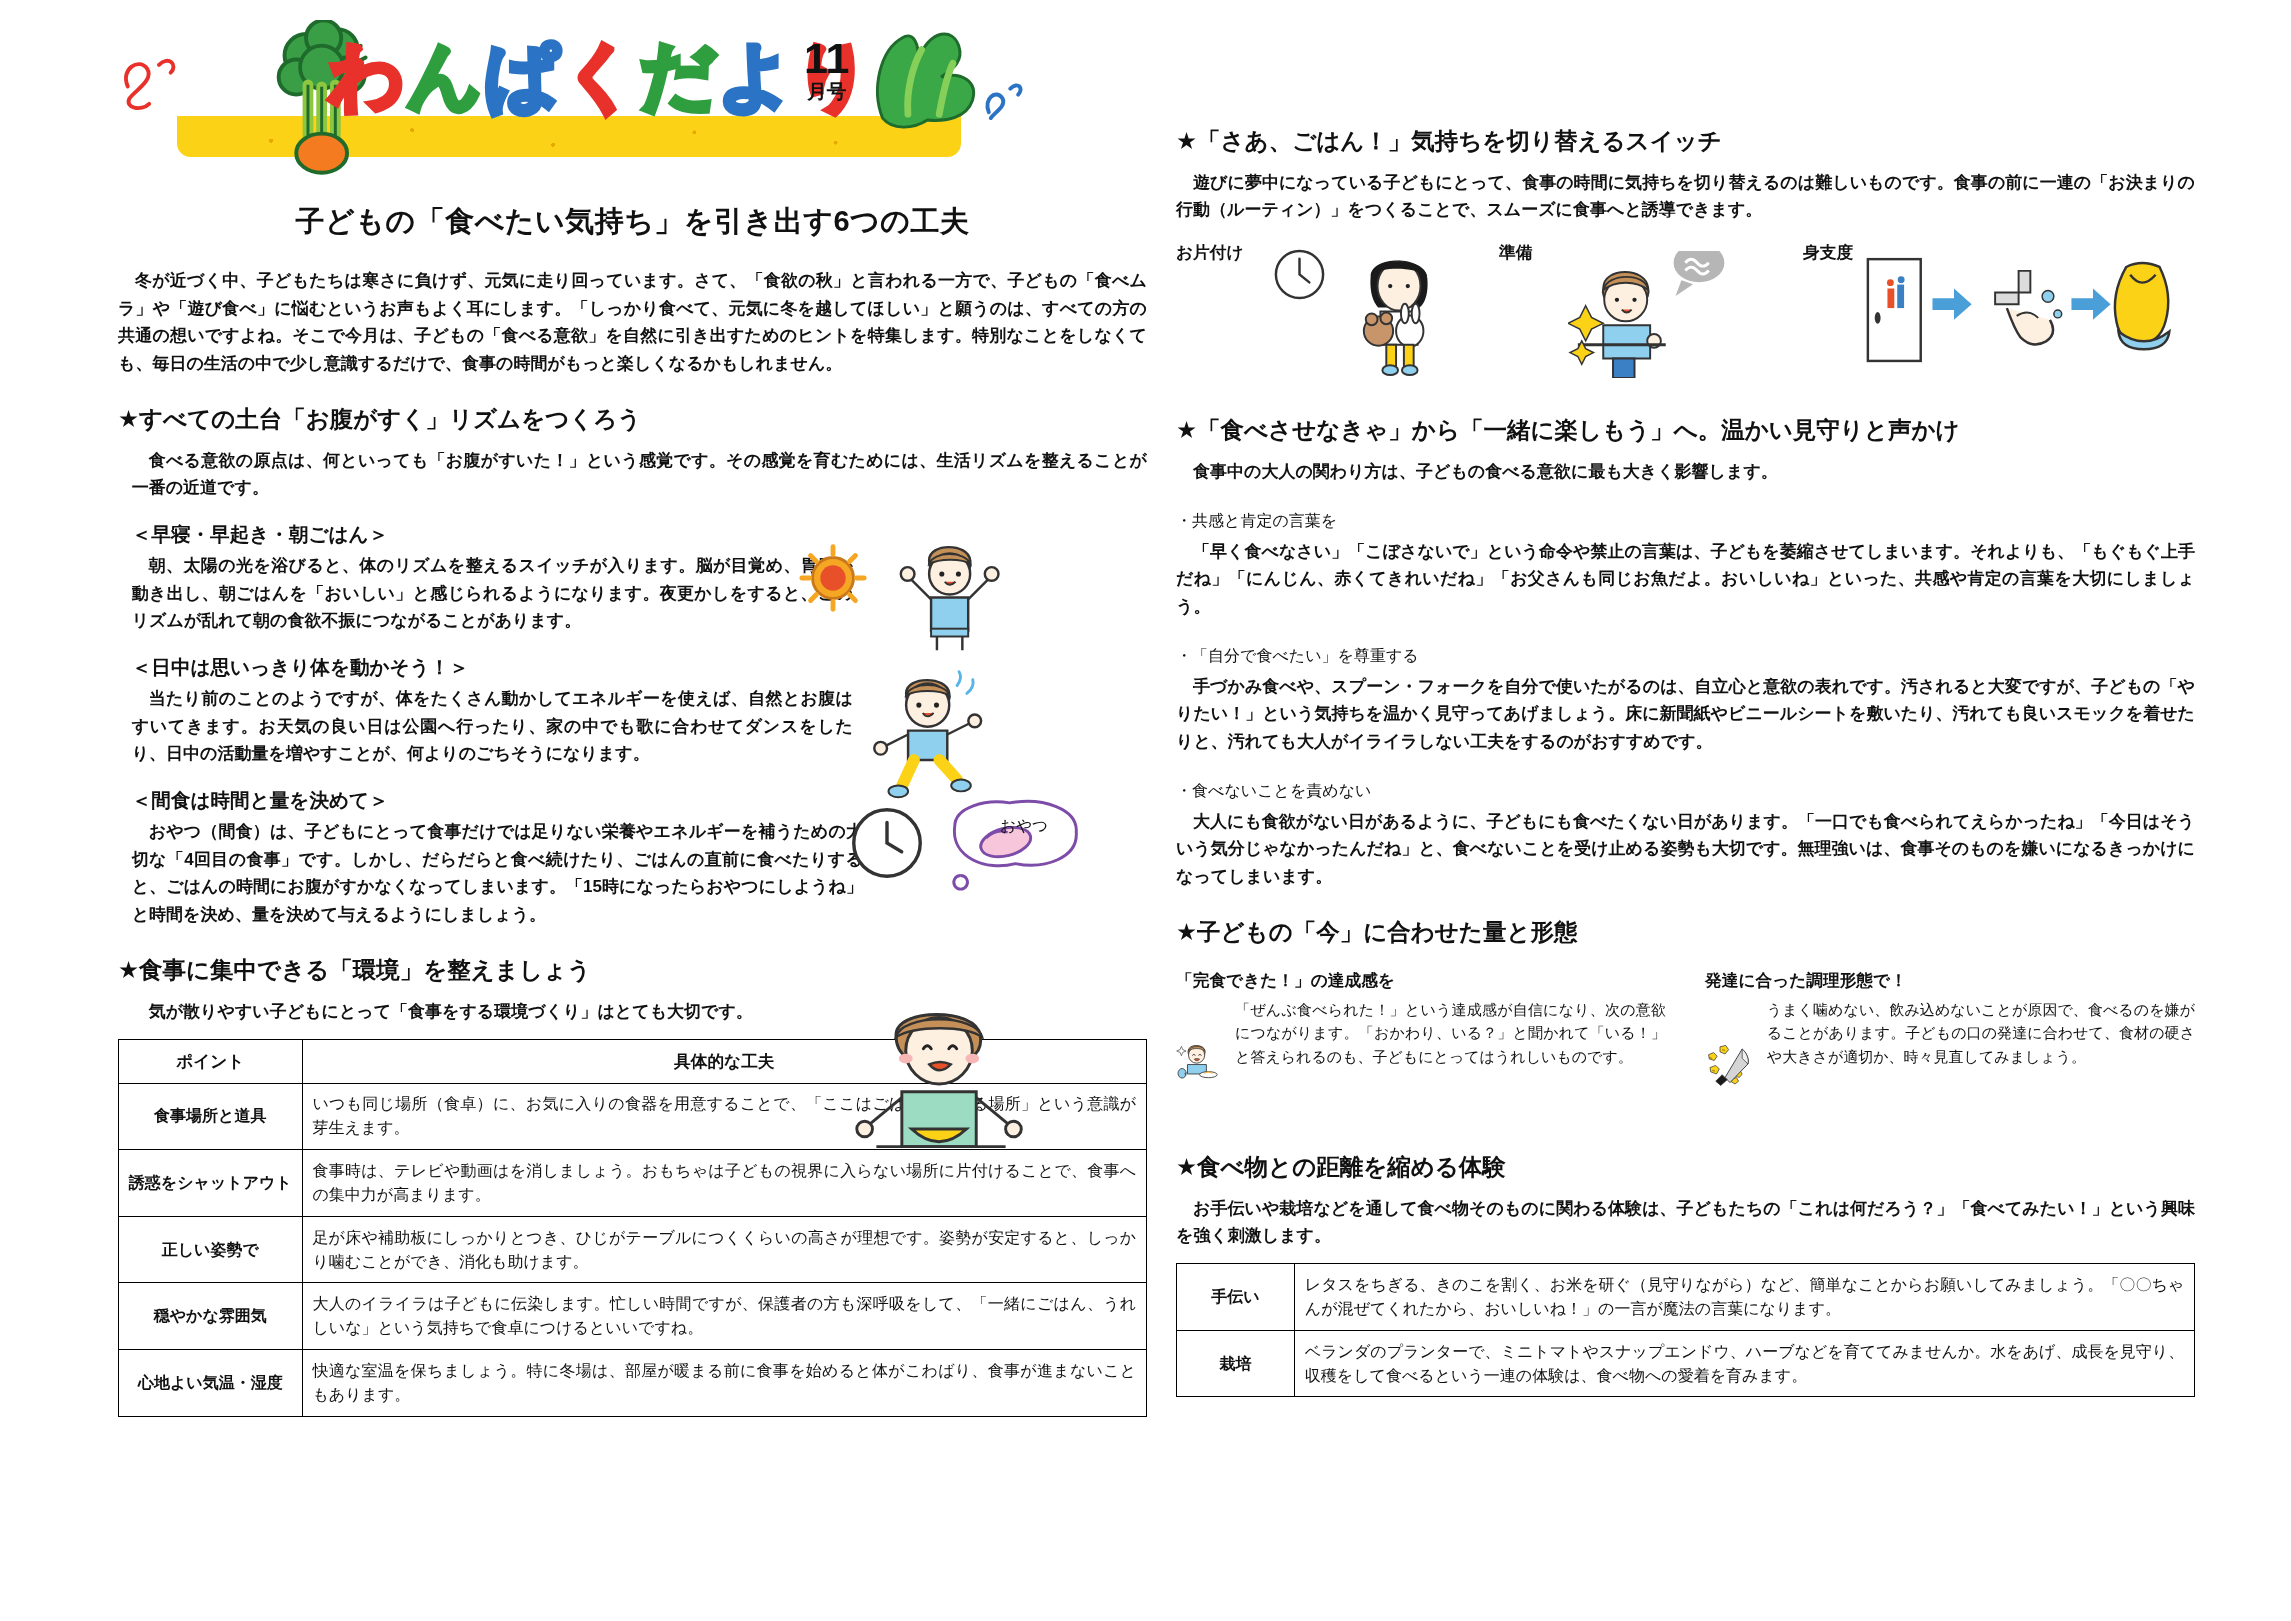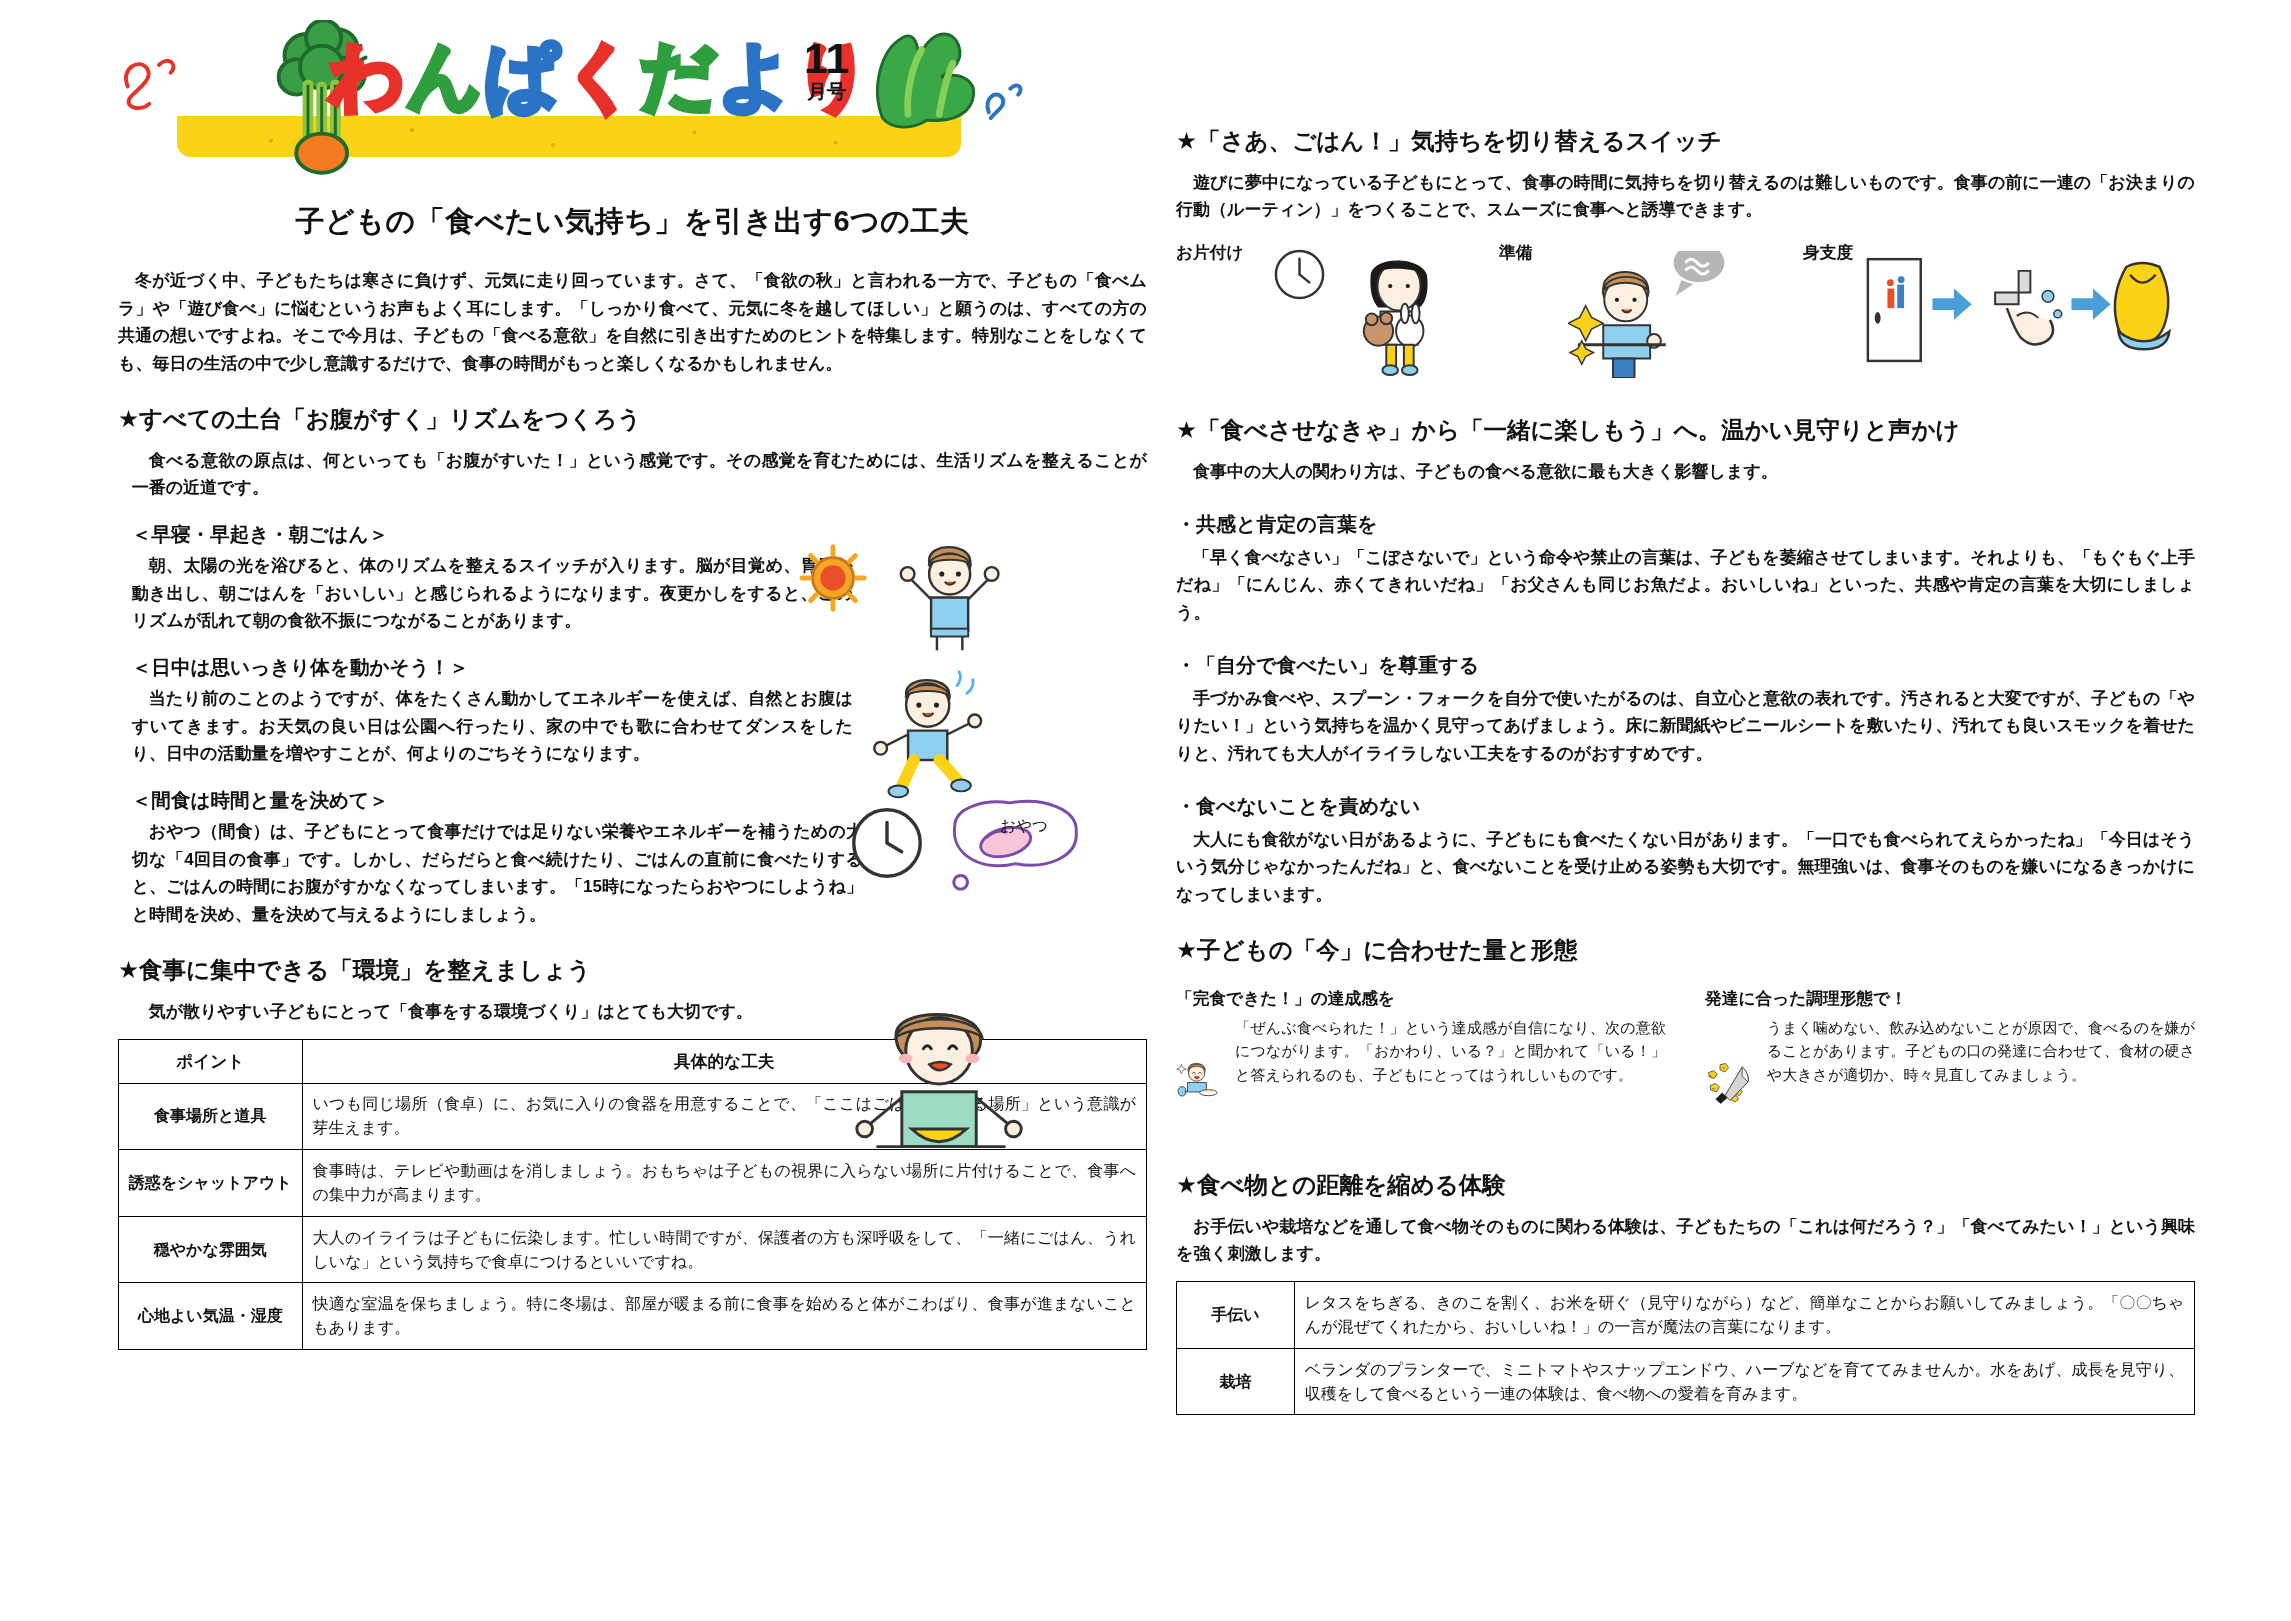--- a/index.html
+++ b/index.html
@@ -58,21 +58,21 @@
     font-size:29px; font-weight:bold; text-align:center;
     margin:15.7px 0 25.5px 0; letter-spacing:0.5px;
   }
   h2.sec{
     font-size:23.5px; font-weight:bold; margin:25.5px 0 11.8px 0; letter-spacing:0px;
   }
   h3.sub{
     font-size:19.6px; font-weight:bold; margin:19.6px 0 3.9px 0; padding-left:13.7px;
   }
   h3.bullet{
-    font-size:20px; font-weight:bold; margin:25.5px 0 5.9px 0;
+    font-size:16px; font-weight:normal; margin:25.5px 0 5.9px 0;
   }
   p.body{
     font-size:17px; line-height:1.62; margin:0 0 5.9px 0; text-align:justify;
     text-indent:1em;
     font-weight:bold;
   }
   p.body.narrow{ padding-left:13.7px; }
 
   
   table.tbl{
@@ -258,20 +258,24 @@
         </tr>
       </thead>
       <tbody>
         <tr>
           <td class="key">食事場所と道具</td>
           <td class="val">いつも同じ場所（食卓）に、お気に入りの食器を用意することで、「ここはごはんを食べる場所」という意識が芽生えます。</td>
         </tr>
         <tr>
           <td class="key">誘惑をシャットアウト</td>
           <td class="val">食事時は、テレビや動画はを消しましょう。おもちゃは子どもの視界に入らない場所に片付けることで、食事への集中力が高まります。</td>
+        </tr>
+        <tr>
+          <td class="key">正しい姿勢で</td>
+          <td class="val">足が床や補助板にしっかりとつき、ひじがテーブルにつくくらいの高さが理想です。姿勢が安定すると、しっかり噛むことができ、消化も助けます。</td>
         </tr>
         <tr>
           <td class="key">穏やかな雰囲気</td>
           <td class="val">大人のイライラは子どもに伝染します。忙しい時間ですが、保護者の方も深呼吸をして、「一緒にごはん、うれしいな」という気持ちで食卓につけるといいですね。</td>
         </tr>
         <tr>
           <td class="key">心地よい気温・湿度</td>
           <td class="val">快適な室温を保ちましょう。特に冬場は、部屋が暖まる前に食事を始めると体がこわばり、食事が進まないこともあります。</td>
         </tr>
       </tbody>

